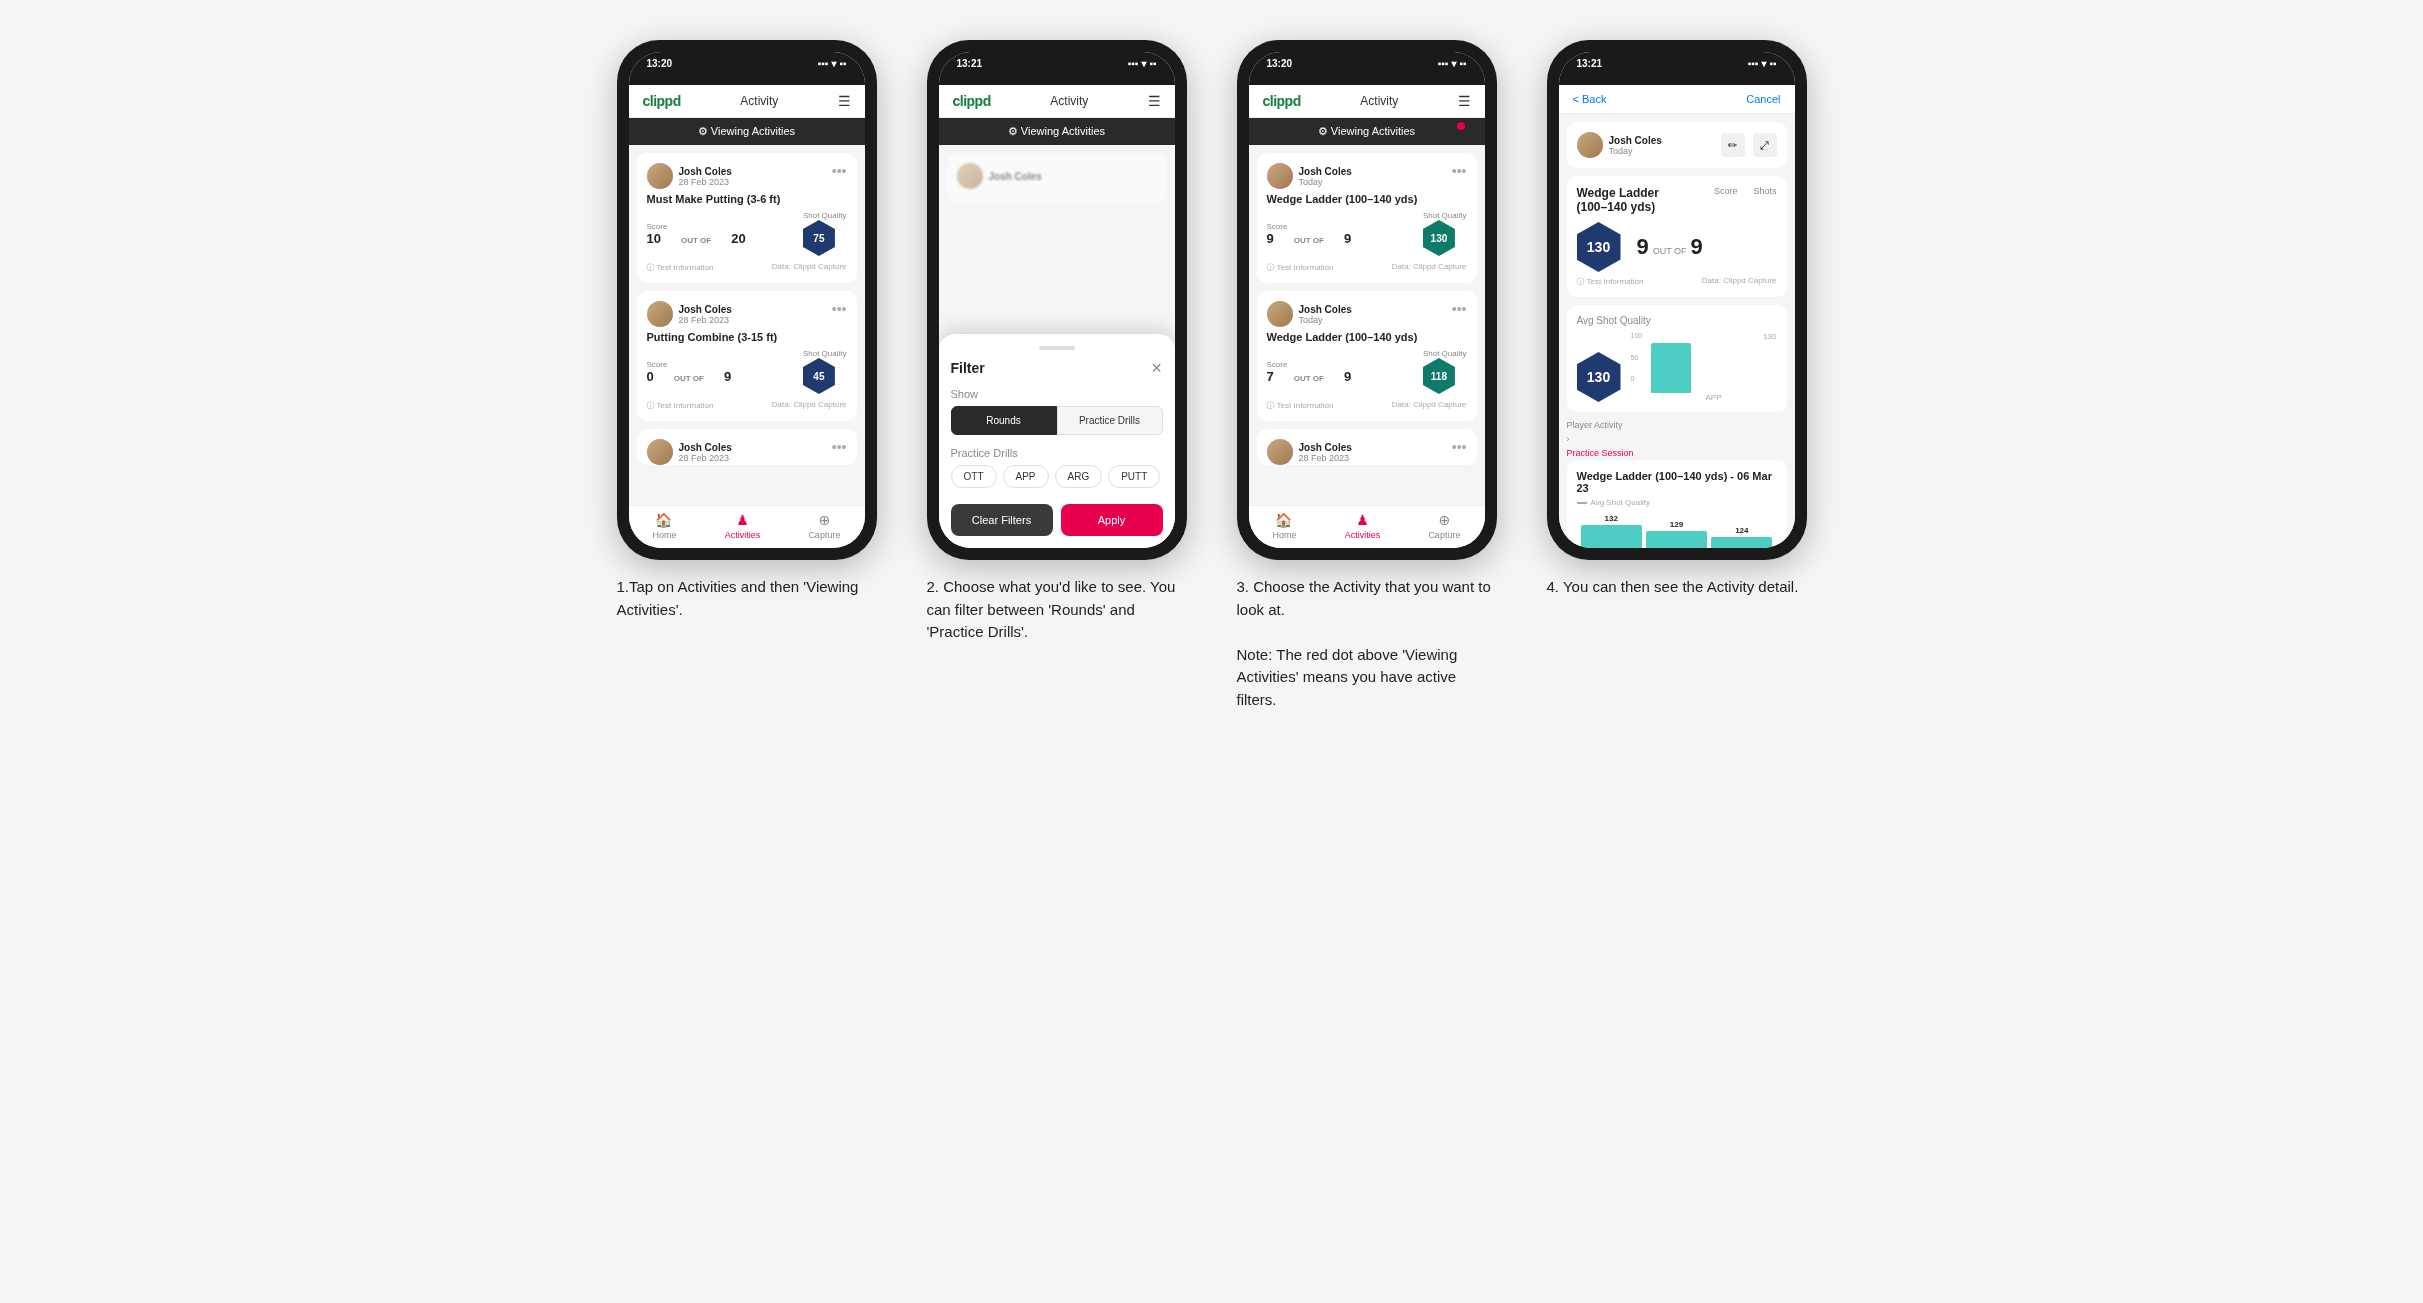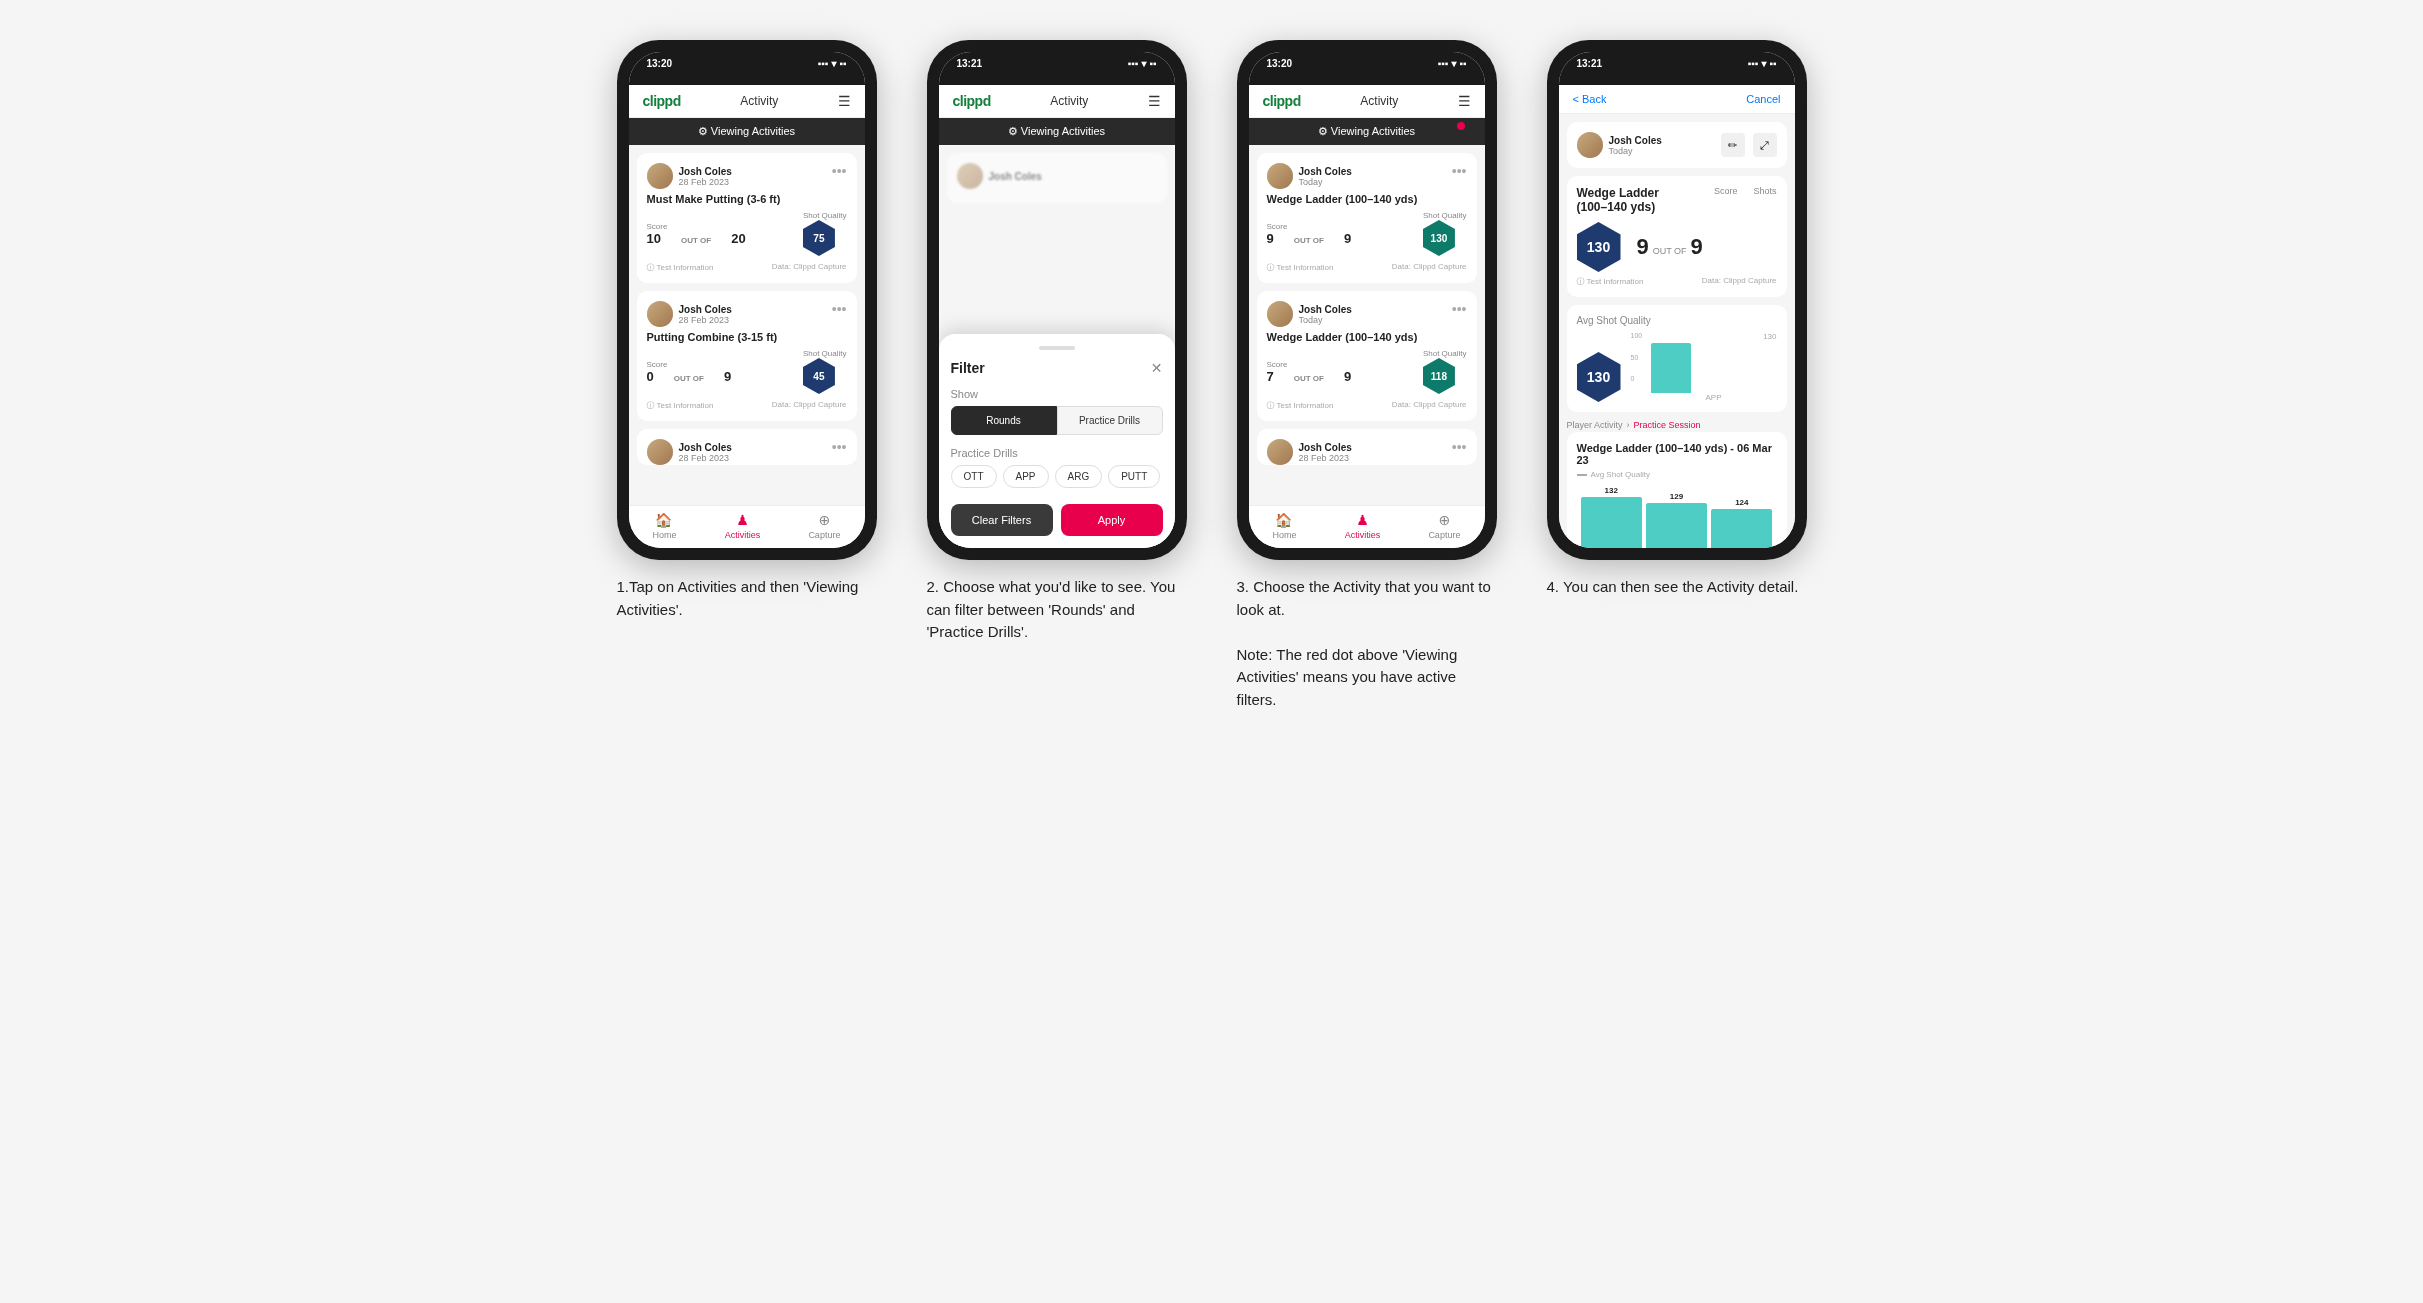--- a/index.html
+++ b/index.html
@@ -790,21 +790,21 @@
                   <span style="font-size:7px;color:#aaa;">100</span>
                   <span style="font-size:7px;color:#aaa;">50</span>
                   <span style="font-size:7px;color:#aaa;">0</span>
                 </div>
                 <div style="height:50px; background:#4ecdc4; margin-left:20px; border-radius:2px 2px 0 0; width:40px;"></div>
                 <div style="text-align:center; font-size:8px; color:#aaa; margin-left:20px;">APP</div>
               </div>
             </div>
           </div>
 
-          <div style="font-size:9px; color:#888; margin:4px 0 2px; display:flex; gap:4px;">
+          <div style="font-size:9px; color:#888; margin:4px 0 2px; display:flex; gap:4px;flex-direction:column;">
             <span>Player Activity</span>
             <span style="color:#888;">›</span>
             <span class="practice-session">Practice Session</span>
           </div>
 
           <div class="chart-section">
             <div class="wedge-ladder-title">Wedge Ladder (100–140 yds) - 06 Mar 23</div>
             <div style="font-size:8px; color:#aaa; margin-bottom:6px; display:flex; align-items:center; gap:4px;">
               <span style="width:10px; height:2px; background:#aaa; display:inline-block; border-top:1px dashed #aaa;"></span>
               <span>Avg Shot Quality</span>

